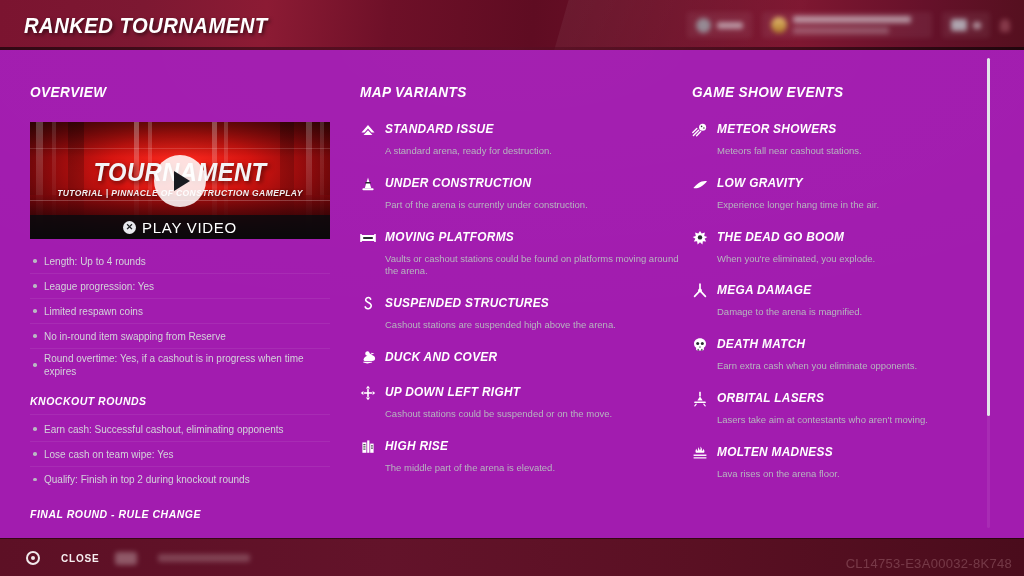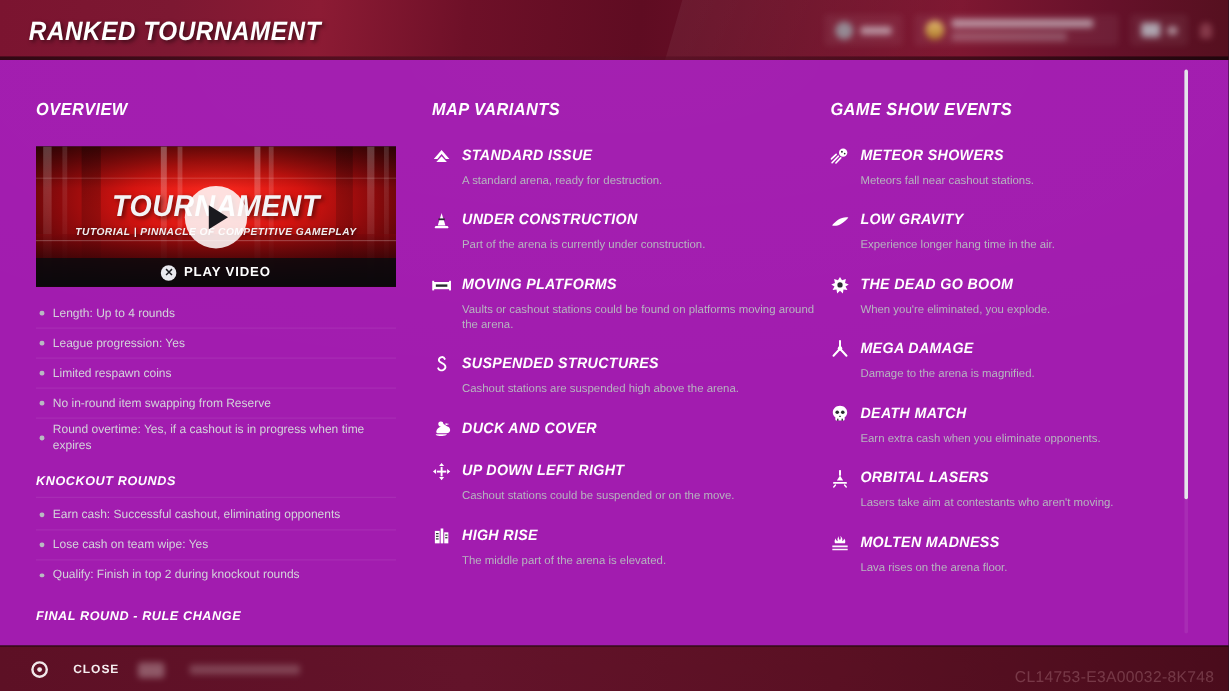--- a/index.html
+++ b/index.html
@@ -229,22 +229,22 @@
     width: 13px; height: 13px;
     border-radius: 50%;
     background: #e9e9ee;
     color: #1a1a1f;
     font-size: 9px;
     font-weight: 700;
     display: flex; align-items: center; justify-content: center;
     line-height: 1;
   }
   .play-label {
-    font-size: 11px;
-    font-weight: 700;
+    font-size: 15px;
+    font-weight: 400;
     color: #ffffff;
     letter-spacing: .7px;
   }
 
   .bullet-list { margin-top: 10px; width: 300px; }
   .bullet-row {
     position: relative;
     display: flex; align-items: center;
     min-height: 25px;
     padding: 3px 4px 3px 14px;
@@ -439,21 +439,21 @@
           <span class="vstripe" style="left:182px;width:5px;opacity:.7"></span>
           <span class="vstripe" style="left:194px;width:4px;opacity:.45"></span>
           <span class="vdark" style="left:250px;width:14px;opacity:.45"></span>
           <span class="vstripe" style="left:276px;width:6px"></span>
           <span class="vstripe" style="left:290px;width:4px;opacity:.35"></span>
           <span class="vfloor"></span>
           <span class="vline" style="top:26px;opacity:.45"></span>
           <span class="vline" style="top:78px;opacity:.7"></span>
         </div>
         <div class="video-title">TOURNAMENT</div>
-        <div class="video-sub">TUTORIAL | PINNACLE OF COMPETITIVE GAMEPLAY</div>
+        <div class="video-sub">TUTORIAL | PINNACLE OF CONSTRUCTION GAMEPLAY</div>
         <div class="play-circle">
           <span class="play-tri"></span>
         </div>
         <div class="play-bar">
           <span class="btn-glyph">✕</span>
           <span class="play-label">PLAY VIDEO</span>
         </div>
       </div>
 
       <div class="bullet-list">

